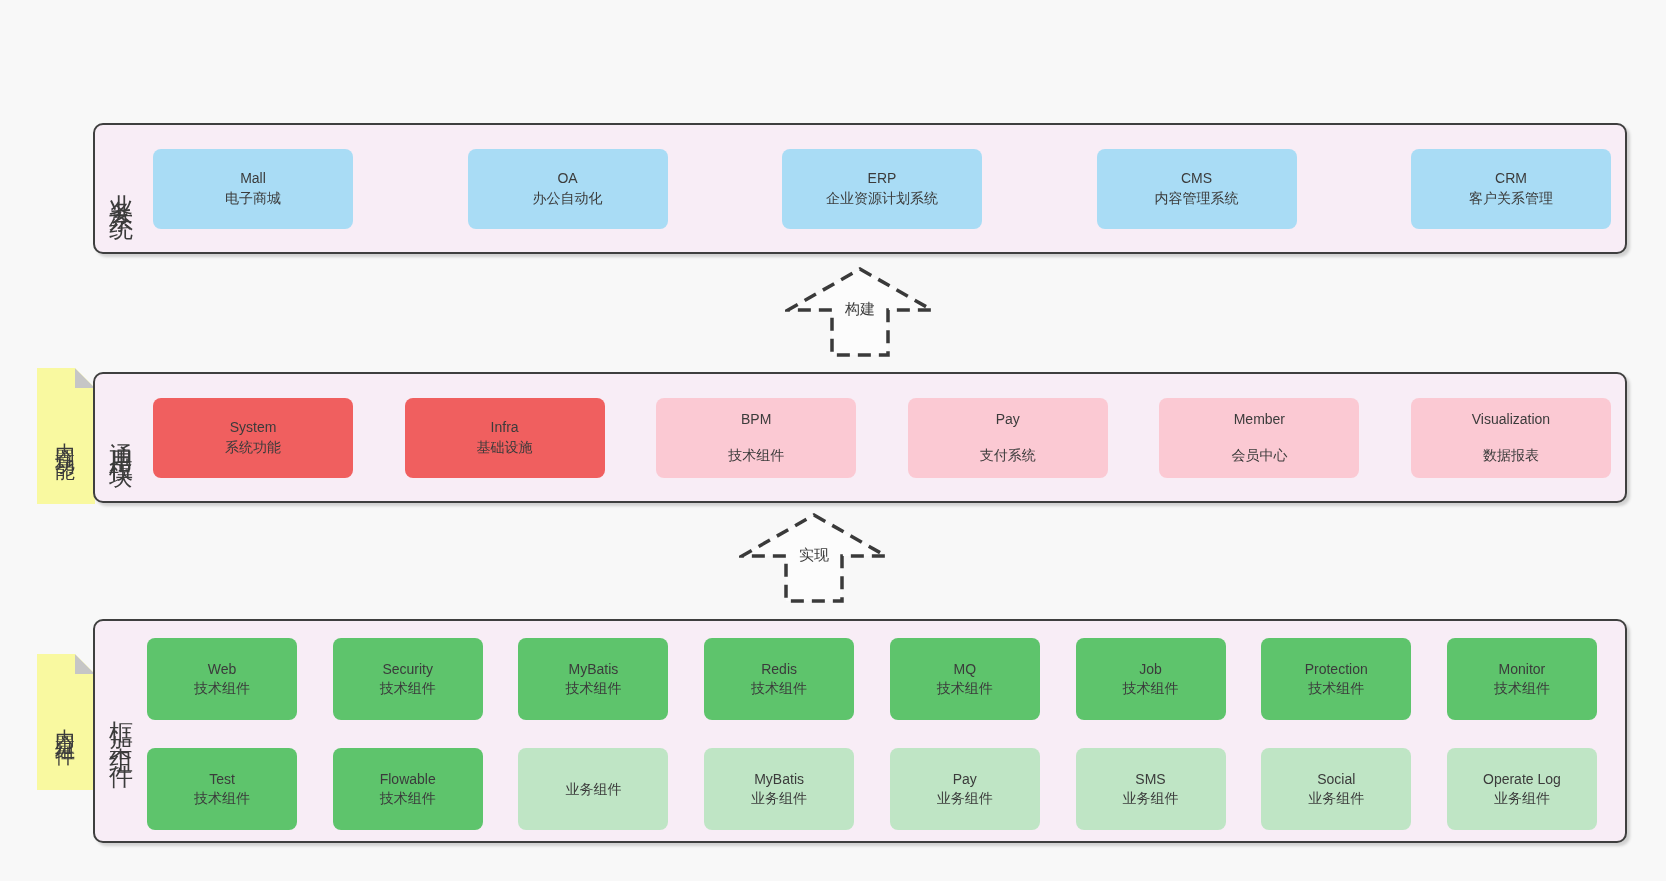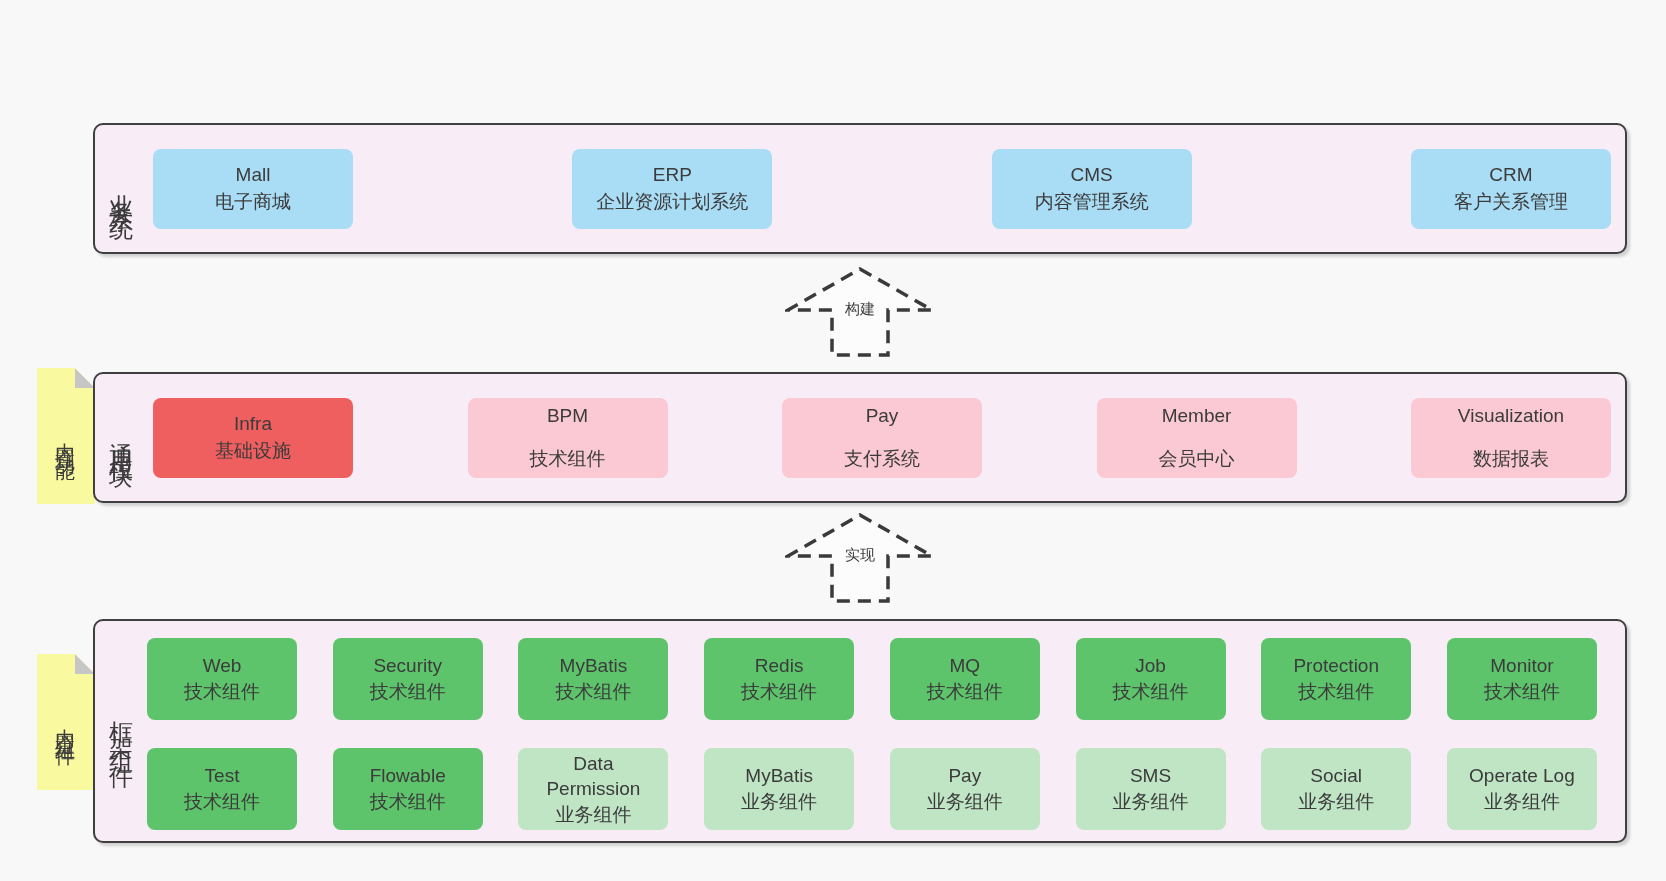--- a/index.html
+++ b/index.html
@@ -20,39 +20,39 @@
   #layer-2{top:619px;height:224px;}
   .layer-label{width:52px;display:flex;align-items:center;justify-content:center;font-size:24px;}
   .layer-label span{writing-mode:vertical-rl;text-orientation:upright;letter-spacing:7px;}
   #layer-2 .layer-label span{letter-spacing:15px;}
   .layer-body{flex:1;display:flex;flex-direction:column;}
   #layer-0 .layer-body,#layer-1 .layer-body{padding:24px 14px 0 6px;}
   #layer-2 .layer-body{padding:17px 28px 0 0;gap:28px;}
   .box-row{display:flex;justify-content:space-between;}
   .box{box-sizing:border-box;border-radius:8px;display:flex;flex-direction:column;
     align-items:center;justify-content:center;text-align:center;
-    font-size:19px;line-height:1.42;padding:3px 8px;}
+    font-size:14px;line-height:1.42;padding:3px 8px;}
   #layer-0 .box,#layer-1 .box{width:200px;height:80px;}
   #layer-2 .box{width:150px;height:82px;line-height:1.35;}
   .box-blue{background:var(--box-blue);}
   .box-red{background:var(--box-red);}
   .box-pink{background:var(--box-pink);gap:16px;}
   .box-green{background:var(--box-green);}
   .box-lightgreen{background:var(--box-lightgreen);}
   .note{position:absolute;left:37px;width:58px;background:var(--note-bg);
     clip-path:polygon(0 0,calc(100% - 20px) 0,100% 20px,100% 100%,0 100%);
     display:flex;align-items:center;justify-content:center;}
   #note-0{top:368px;height:136px;}
   #note-1{top:654px;height:136px;}
   .note-fold{position:absolute;top:0;right:0;width:20px;height:20px;background:var(--note-fold);
     clip-path:polygon(0 0,100% 100%,0 100%);}
   .note-text{writing-mode:vertical-rl;text-orientation:upright;font-size:20px;letter-spacing:6px;padding-top:6px;}
   .arrow{position:absolute;width:150px;height:92px;}
   #arrow-0{left:785px;top:266px;}
-  #arrow-1{left:785px;top:512px;}
+  #arrow-1{left:739px;top:512px;}
   .arrow svg{position:absolute;left:0;top:0;}
   .arrow-label{position:absolute;left:50%;top:34px;transform:translateX(-50%);
     background:var(--arrow-fill);padding:0 3px;font-size:15px;white-space:nowrap;}
 </style>
 </head>
 <body>
 
 <div class="canvas">
 
   <div class="note" id="note-0">
@@ -69,20 +69,24 @@
     <div class="layer-label">
       <span>业务系统</span>
     </div>
     <div class="layer-body">
         <div class="box-row">
           <div class="box box-blue">
             <div>Mall</div>
             <div>电子商城</div>
           </div>
           <div class="box box-blue">
+            <div>OA</div>
+            <div>办公自动化</div>
+          </div>
+          <div class="box box-blue">
             <div>ERP</div>
             <div>企业资源计划系统</div>
           </div>
           <div class="box box-blue">
             <div>CMS</div>
             <div>内容管理系统</div>
           </div>
           <div class="box box-blue">
             <div>CRM</div>
             <div>客户关系管理</div>
@@ -91,20 +95,24 @@
       </div>
   </section>
 
   <section class="layer" id="layer-1">
     <div class="layer-label">
       <span>通用模块</span>
     </div>
     <div class="layer-body">
         <div class="box-row">
           <div class="box box-red">
+            <div>System</div>
+            <div>系统功能</div>
+          </div>
+          <div class="box box-red">
             <div>Infra</div>
             <div>基础设施</div>
           </div>
           <div class="box box-pink">
             <div>BPM</div>
             <div>技术组件</div>
           </div>
           <div class="box box-pink">
             <div>Pay</div>
             <div>支付系统</div>
@@ -163,21 +171,20 @@
         <div class="box-row">
           <div class="box box-green">
             <div>Test</div>
             <div>技术组件</div>
           </div>
           <div class="box box-green">
             <div>Flowable</div>
             <div>技术组件</div>
           </div>
           <div class="box box-lightgreen">
-            <div>Data Permission</div>
             <div>业务组件</div>
           </div>
           <div class="box box-lightgreen">
             <div>MyBatis</div>
             <div>业务组件</div>
           </div>
           <div class="box box-lightgreen">
             <div>Pay</div>
             <div>业务组件</div>
           </div>

